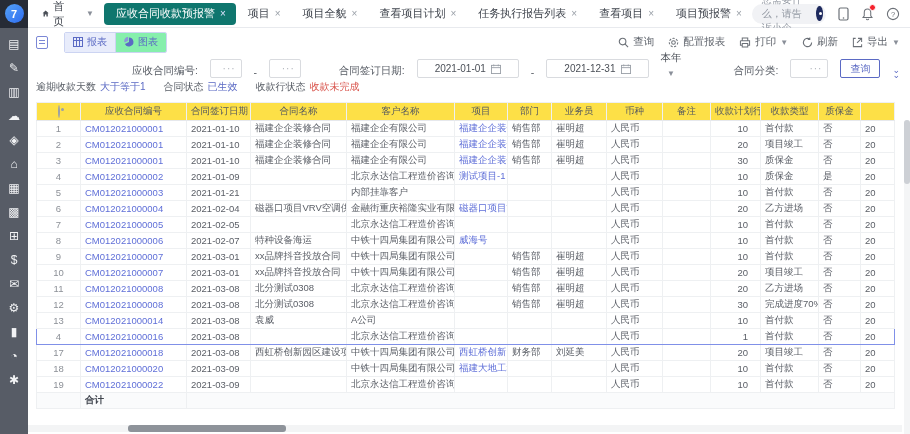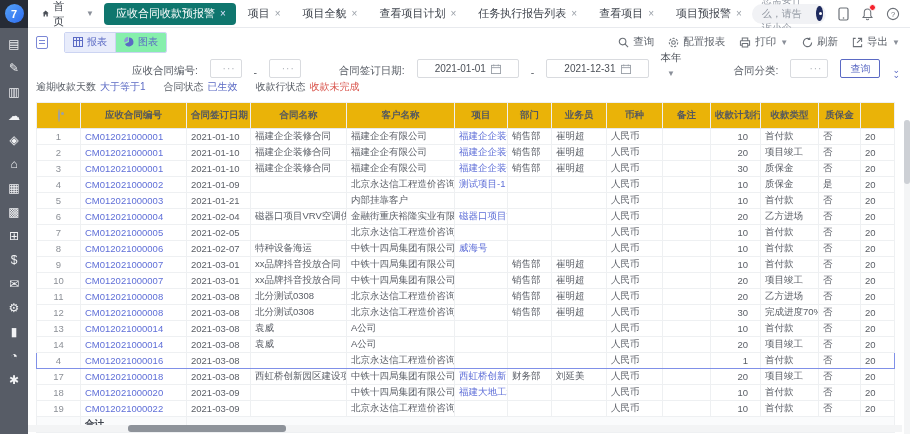--- a/index.html
+++ b/index.html
@@ -62,21 +62,21 @@
     font-size:10px; background:#fff; display:flex; align-items:center; }
   .expand-ico { color:#5b6ac4; font-size:9px; line-height:5px; display:flex; flex-direction:column; align-items:center; }
   .cond-row { display:flex; align-items:center; height:18px; padding:0 10px 0 8px; gap:18px; font-size:10px; color:#5a5f67; }
   .cond { display:flex; gap:4px; }
   .cond .v-blue { color:#5b6ac4; }
   .cond .v-red { color:#d9554d; }
   
   .table-wrap { position:absolute; left:8px; top:74px; width:866px; height:322px; }
   table { border-collapse:collapse; table-layout:fixed; width:858px; font-size:9.5px; }
   th, td { border:1px solid #eef0f2; height:16px; padding:0 4px; overflow:hidden; white-space:nowrap; text-overflow:clip; font-weight:normal; text-align:left; color:#5a5e66; }
-  thead th { background:#eab308; border-bottom:1px solid #e6e8ec; height:26px; color:#54585f;font-weight:bold; }
+  thead th { background:#fde047; border-bottom:1px solid #e6e8ec; height:18px; color:#54585f; }
   .c-idx { text-align:center; color:#8c9097; }
   td.link, a.cl { color:#5f6fd8; text-decoration:none; }
   .num { text-align:right; padding-right:12px; }
   .ctr { text-align:center; }
   tr.selected td { border-top:1px solid #8090e8; border-bottom:1px solid #8090e8; }
   tr.selected td:first-child { border-left:1px solid #8090e8; }
   tr.selected td:last-child { border-right:1px solid #8090e8; }
   tfoot td { background:#fafbfc; color:#3f444d; font-weight:bold; height:16px; }
   .target-ico { width:9px; height:9px; border:1px solid #9aa0a8; border-radius:50%; margin:0 auto; position:relative; }
   .target-ico::before { content:""; position:absolute; left:2px; top:2px; width:3px; height:3px; border-radius:50%; background:#9aa0a8; }
@@ -531,36 +531,20 @@
               <td class="link"></td>
               <td></td>
               <td></td>
               <td>人民币</td>
               <td></td>
               <td class="num">10</td>
               <td>首付款</td>
               <td>否</td>
               <td>20</td>
             </tr>
-            <tr>
-              <td class="c-idx">14</td>
-              <td class="link">CM012021000014</td>
-              <td>2021-03-08</td>
-              <td>袁威</td>
-              <td>A公司</td>
-              <td class="link"></td>
-              <td></td>
-              <td></td>
-              <td>人民币</td>
-              <td></td>
-              <td class="num">20</td>
-              <td>项目竣工</td>
-              <td>否</td>
-              <td>20</td>
-            </tr>
             <tr class="selected">
               <td class="c-idx">4</td>
               <td class="link">CM012021000016</td>
               <td>2021-03-08</td>
               <td></td>
               <td>北京永达信工程造价咨询有限公司</td>
               <td class="link"></td>
               <td></td>
               <td></td>
               <td>人民币</td>

